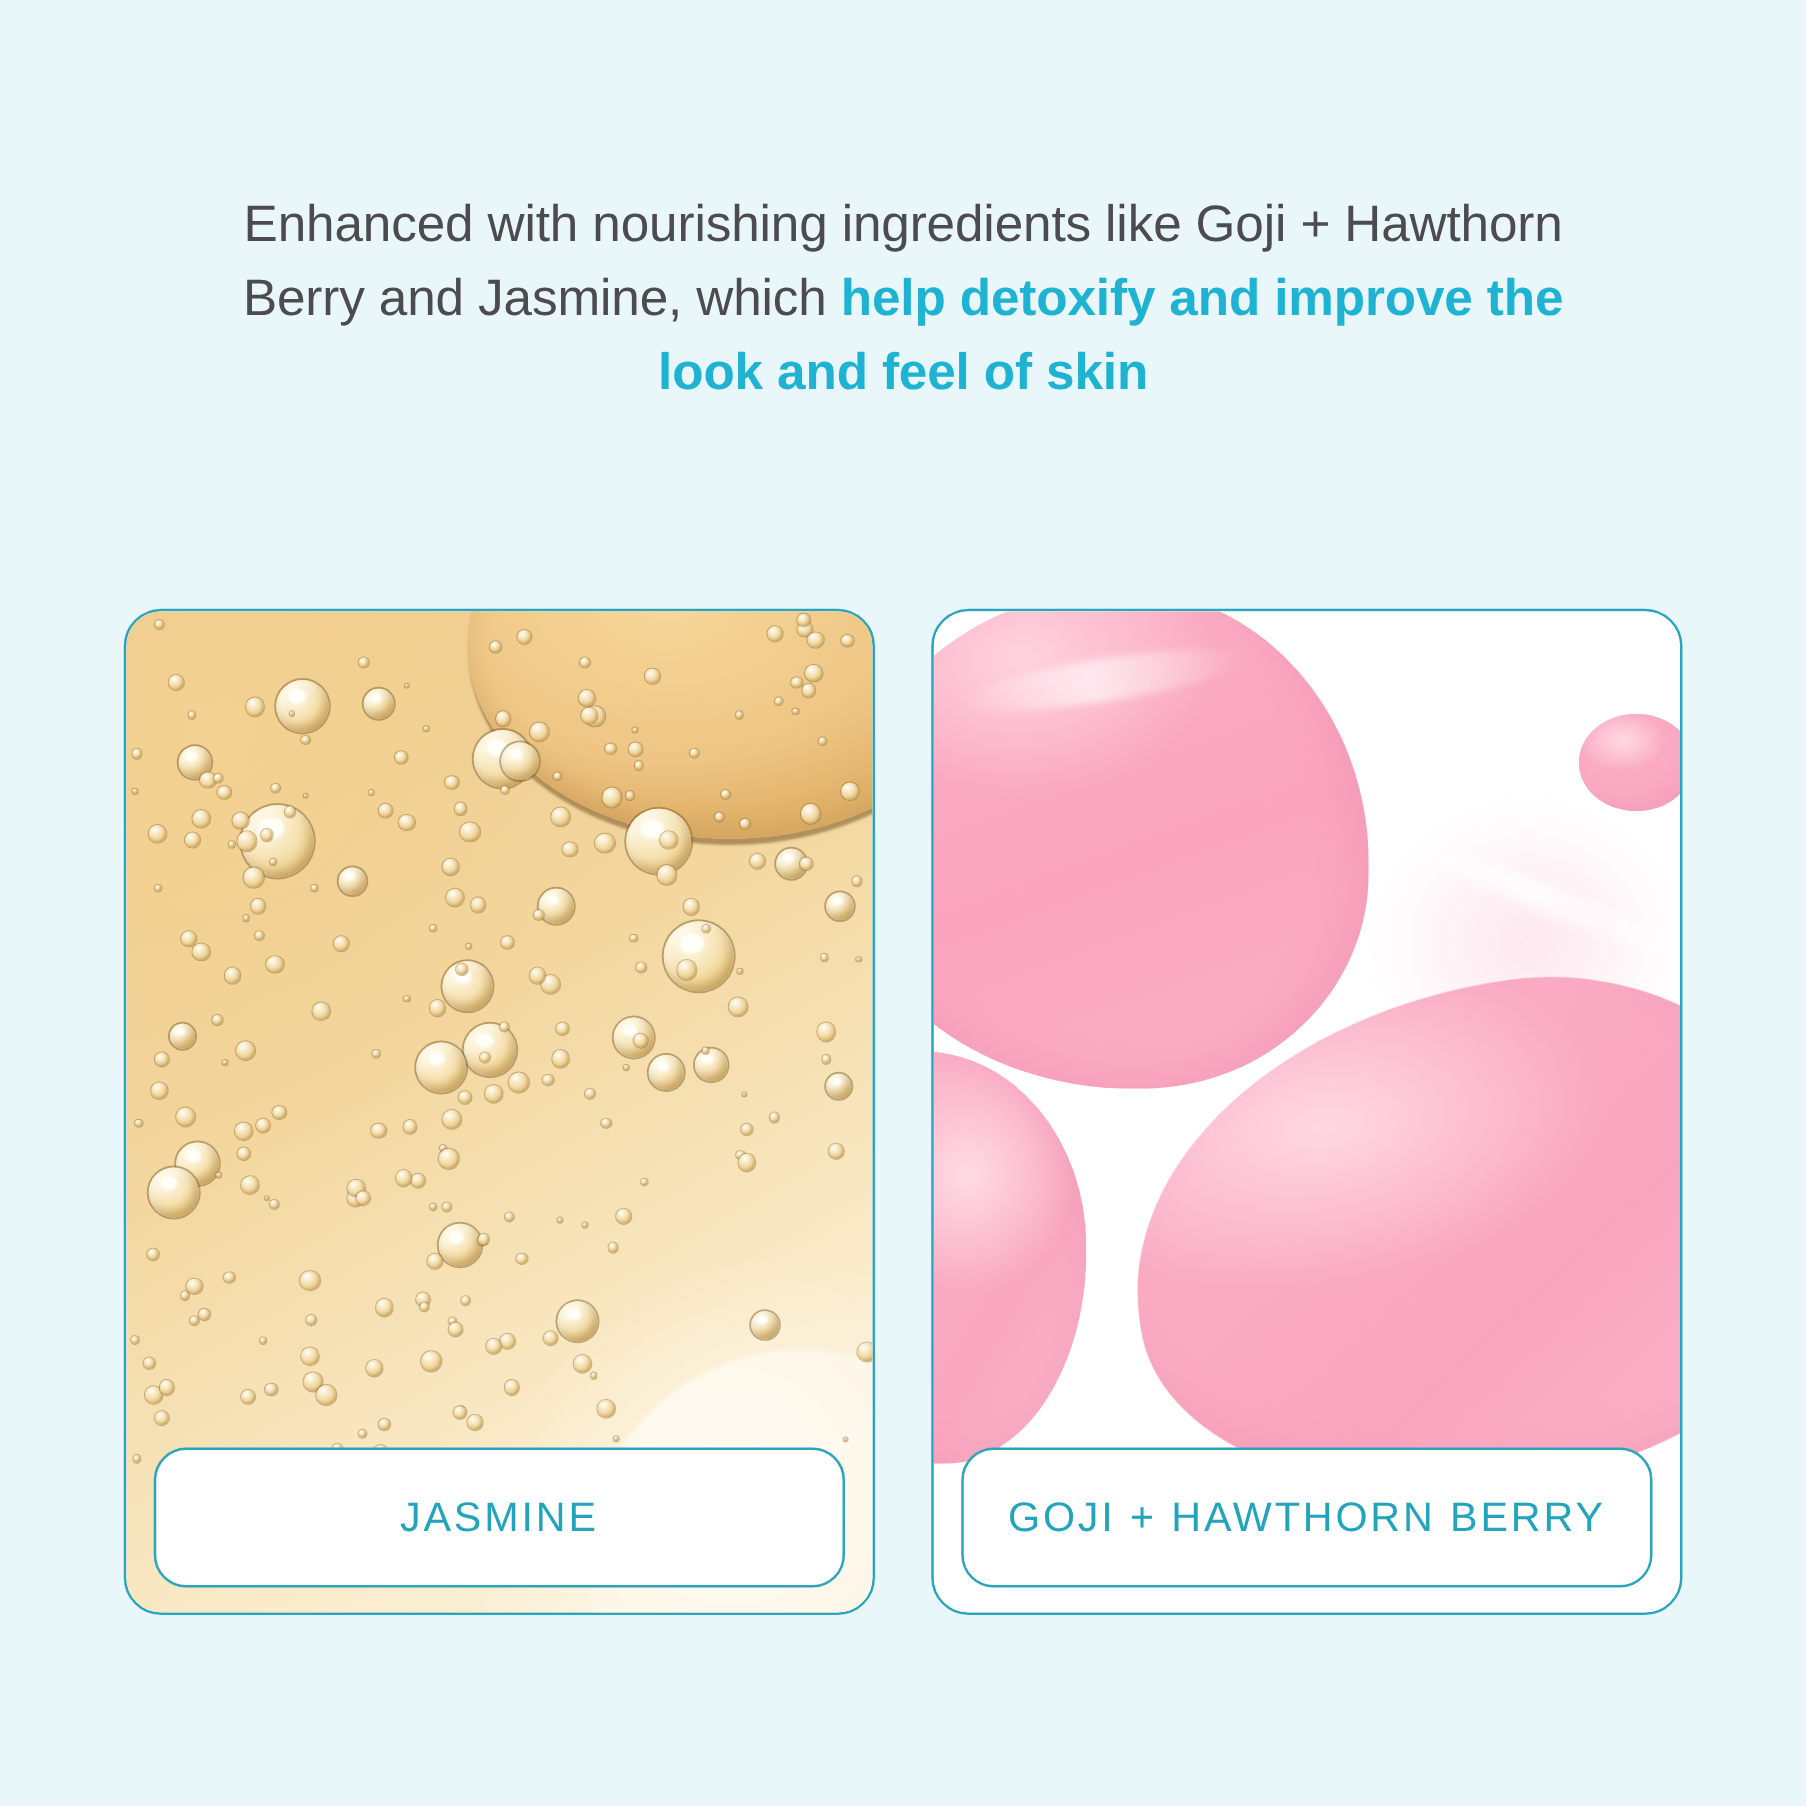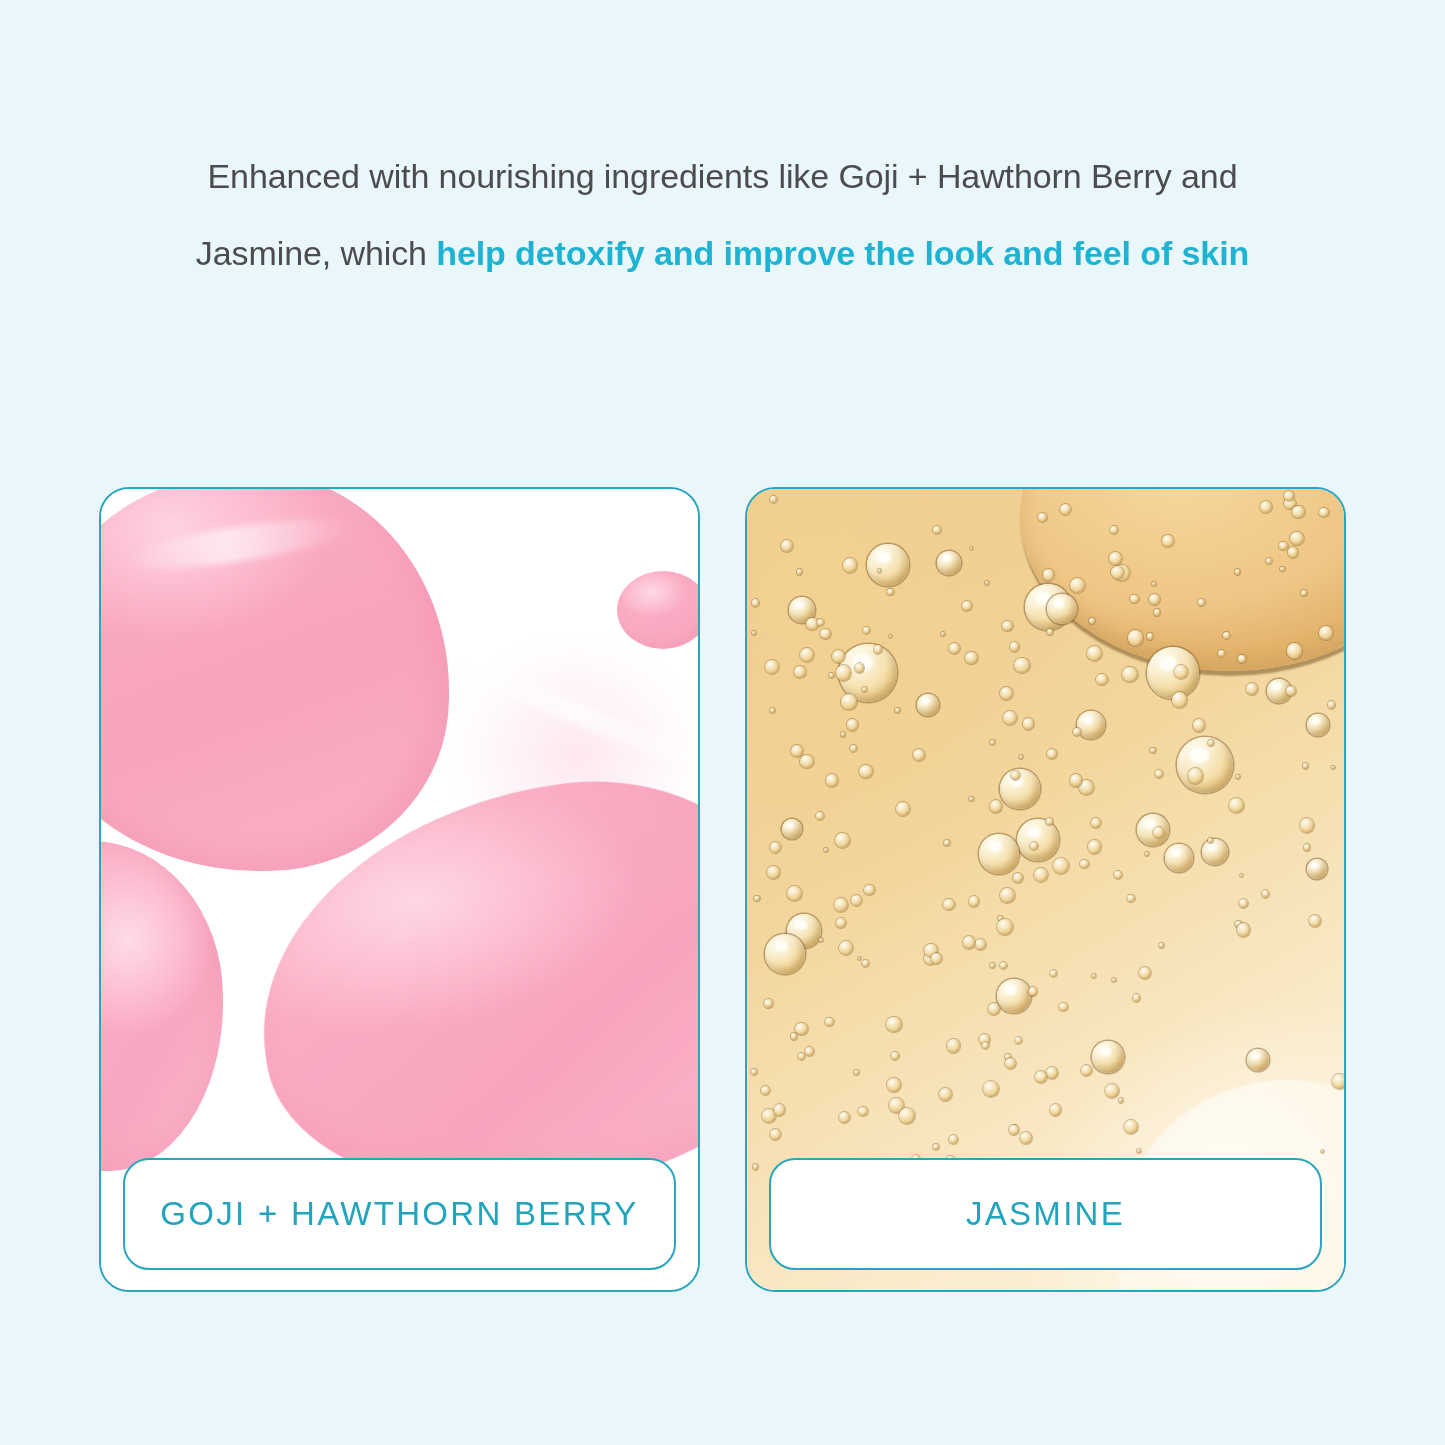--- a/index.html
+++ b/index.html
@@ -36,25 +36,25 @@
     font-size: 56px;
     line-height: 60px;
     letter-spacing: 3.2px;
     font-weight: 400;
     color: #23aecd;
     margin: 0 0 44px 0;
     white-space: nowrap;
   }
 
   .subtitle {
-    font-size: 34px;
-    line-height: 77px;
+    font-size: 41px;
+    line-height: 59px;
     font-weight: 400;
     color: #4b4b50;
-    margin: 0 auto;
+    margin: 12px auto;
     width: 1090px;
     letter-spacing: -0.1px;
   }
 
   .subtitle .hl {
     color: #1fb3d3;
     font-weight: 700;
   }
 
   
@@ -259,36 +259,20 @@
 </head>
 <body>
 
 <div class="page">
 
   <div class="header">
     <p class="subtitle"><span>Enhanced with nourishing ingredients like Goji + Hawthorn Berry and Jasmine, which </span><span class="hl">help detoxify and improve the look and feel of skin</span></p>
   </div>
 
   <div class="cards">
-
-    <div class="card">
-      <div class="card-media">
-        <div class="pink-bg"></div>
-        <div class="pink-blob pb-main"></div>
-        <div class="pink-blob pb-lower-right"></div>
-        <div class="pink-blob pb-left-lower"></div>
-        <div class="pink-blob pb-dot"></div>
-        <div class="pb-haze"></div>
-        <div class="pb-sheen-a"></div>
-        <div class="pb-sheen-b"></div>
-      </div>
-      <div class="card-label">
-        <span class="card-label-text">GOJI + HAWTHORN BERRY</span>
-      </div>
-    </div>
 
     <div class="card">
       <div class="card-media">
         <div class="gold-bg"></div>
         <div class="gold-bigdrop"></div>
         <div class="gold-cream"></div>
 
         <div id="bubble-layer">
             <div class="bub spec" style="left:120px;top:55px;width:42px;height:42px;"></div>
             <div class="bub spec" style="left:278px;top:95px;width:46px;height:46px;"></div>
@@ -530,14 +514,30 @@
             <div class="bub tiny" style="left:242.6px;top:311.3px;width:12.9px;height:12.9px;"></div>
             <div class="bub tiny" style="left:556.7px;top:355.4px;width:6.8px;height:6.8px;"></div>
             <div class="bub tiny" style="left:512.7px;top:12.3px;width:11.9px;height:11.9px;"></div>
           </div>
       </div>
       <div class="card-label">
         <span class="card-label-text">JASMINE</span>
       </div>
     </div>
 
+    <div class="card">
+      <div class="card-media">
+        <div class="pink-bg"></div>
+        <div class="pink-blob pb-main"></div>
+        <div class="pink-blob pb-lower-right"></div>
+        <div class="pink-blob pb-left-lower"></div>
+        <div class="pink-blob pb-dot"></div>
+        <div class="pb-haze"></div>
+        <div class="pb-sheen-a"></div>
+        <div class="pb-sheen-b"></div>
+      </div>
+      <div class="card-label">
+        <span class="card-label-text">GOJI + HAWTHORN BERRY</span>
+      </div>
+    </div>
+
   </div>
 </div>
 
 </body></html>

